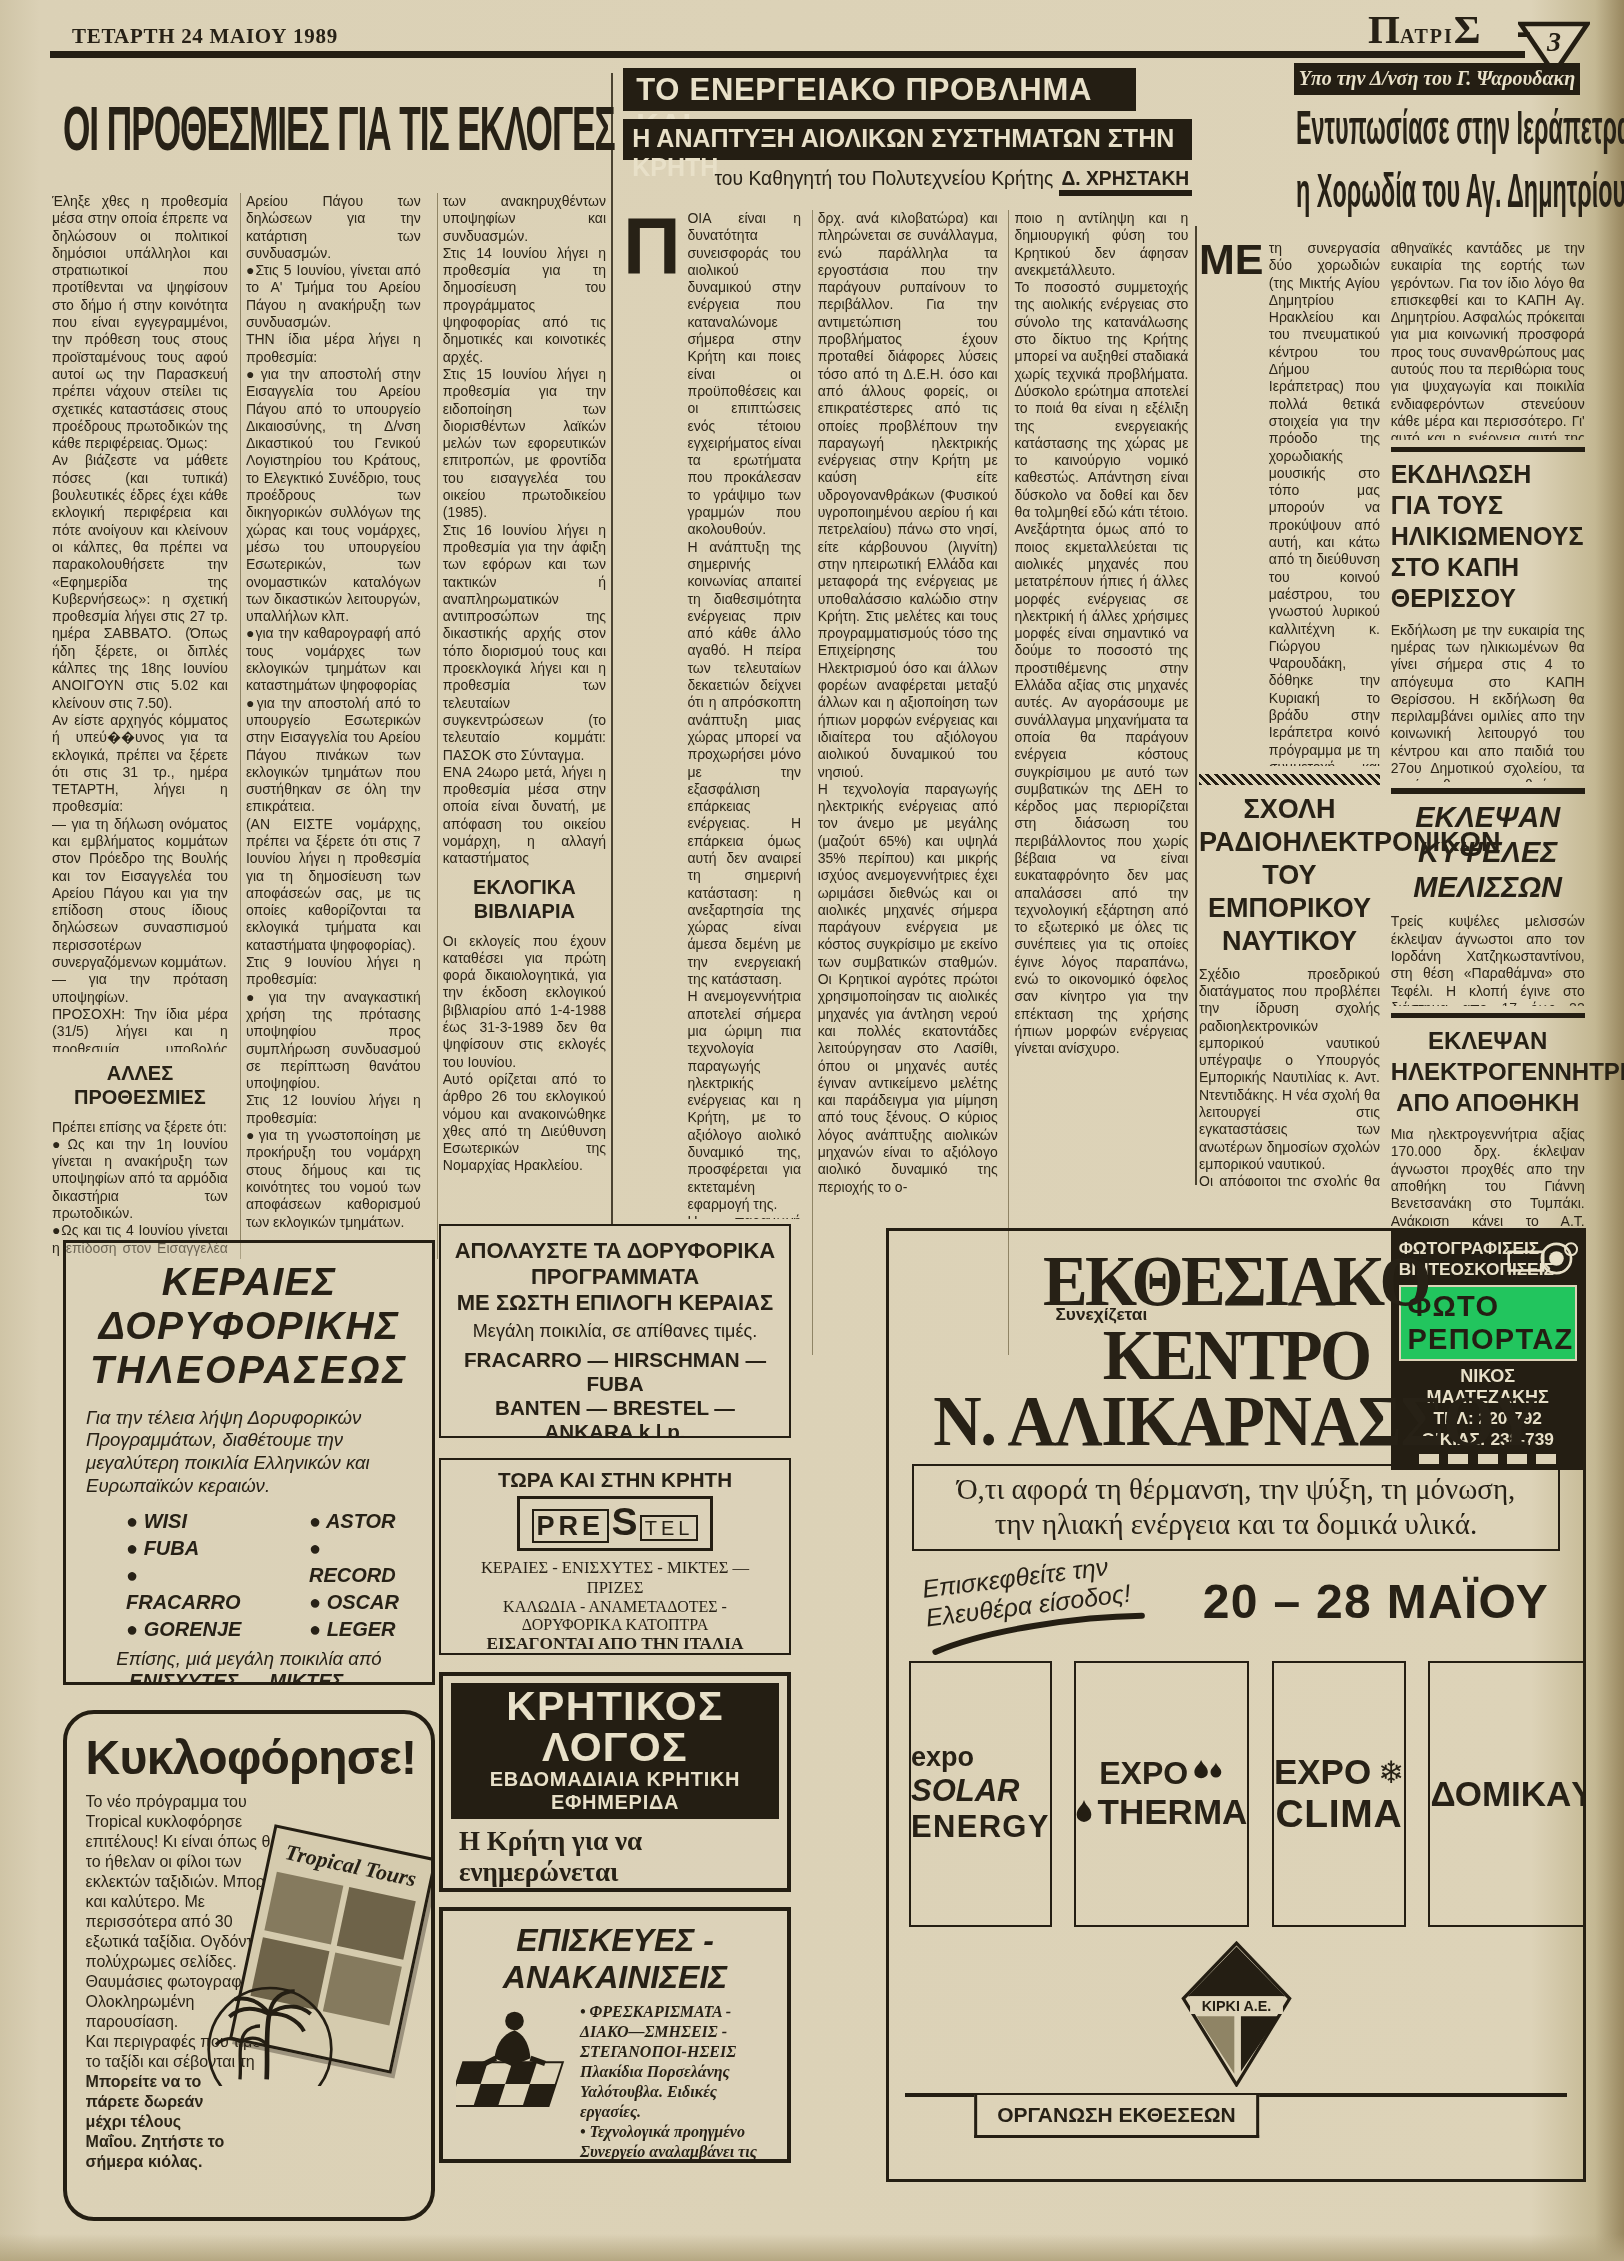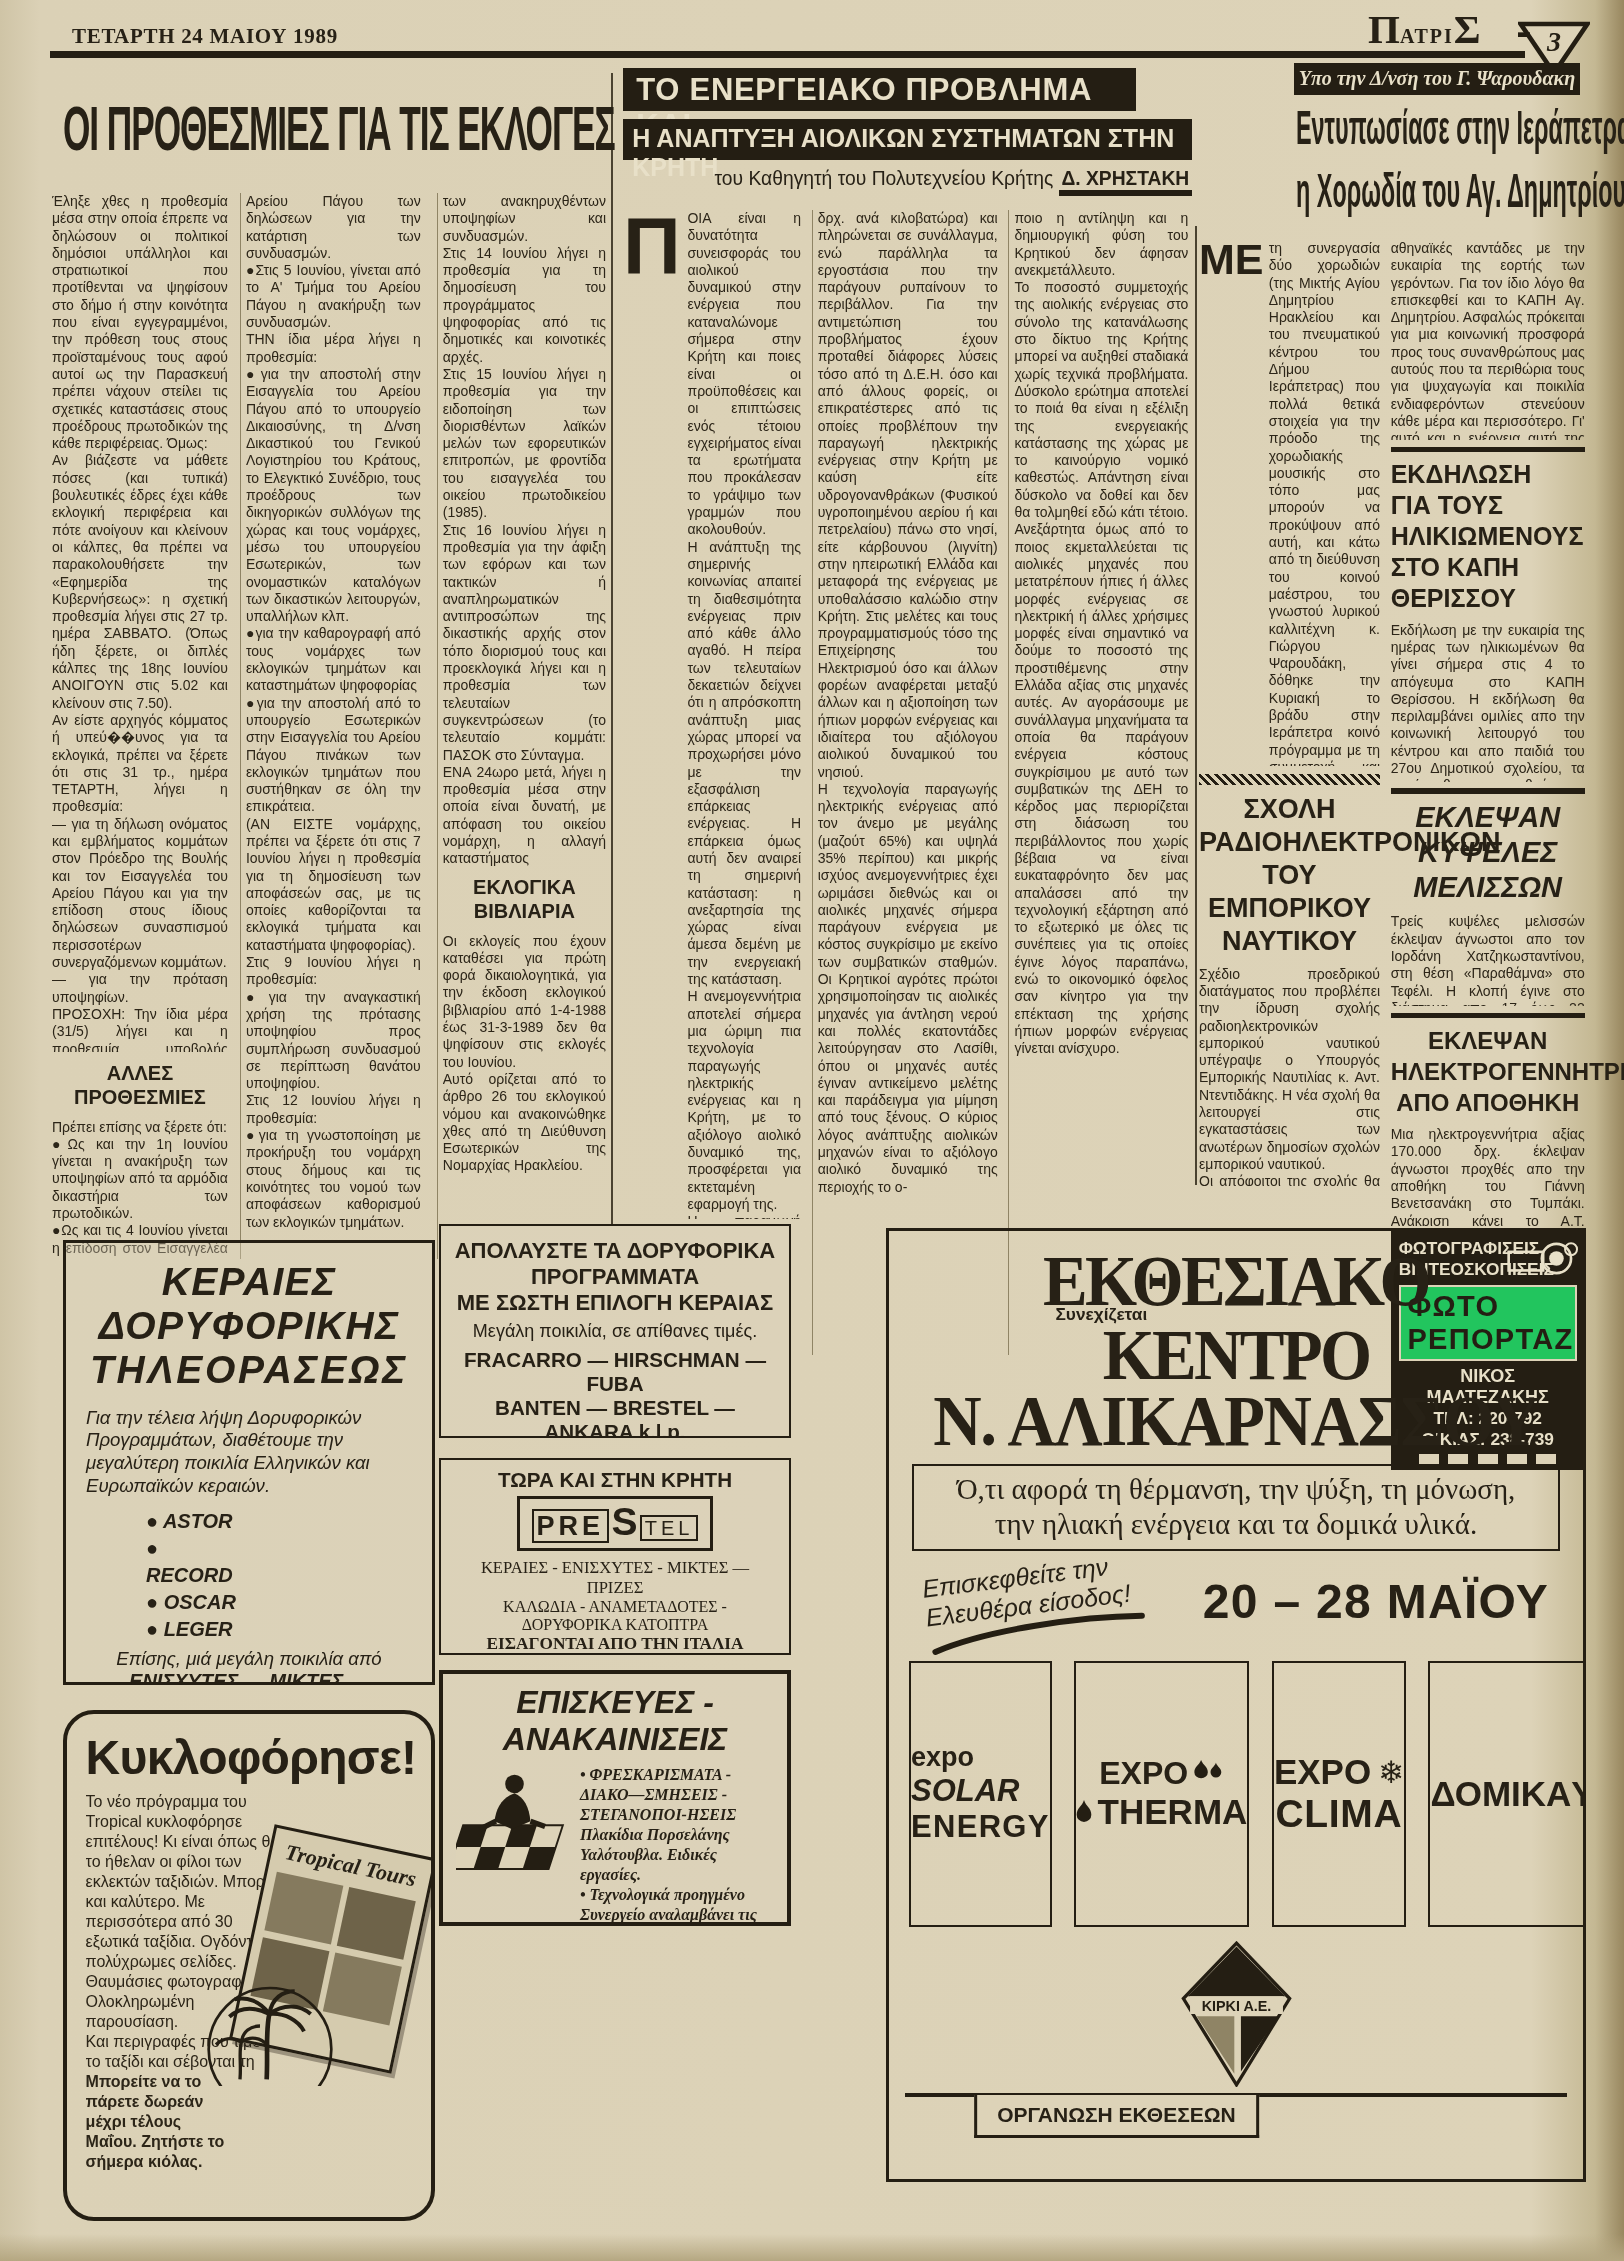--- a/index.html
+++ b/index.html
@@ -180,20 +180,26 @@
         </div>
       </div>
     </div>
   </div>
 
   <div class="adbox abs" style="left:63px;top:1240px;width:372px;height:445px;padding:17.3px 20px">
     <div class="ctr" style="font-weight:bold;font-style:italic;font-size:39px;letter-spacing:1.3px">ΚΕΡΑΙΕΣ ΔΟΡΥΦΟΡΙΚΗΣ</div>
     <div class="ctr" style="font-weight:bold;font-style:italic;font-size:39px;letter-spacing:2.7px">ΤΗΛΕΟΡΑΣΕΩΣ</div>
     <div style="font-style:italic;font-size:18.6px;line-height:22.6px;margin-top:14.6px">Για την τέλεια λήψη Δορυφορικών Προγραμμάτων, διαθέτουμε την μεγαλύτερη ποικιλία Ελληνικών και Ευρωπαϊκών κεραιών.</div>
     <div style="display:flex;margin-top:10.7px">
+      <ul style="list-style:none;width:50%;padding-left:40px;font-weight:bold;font-style:italic;font-size:20px;line-height:27px">
+        <li><span>● </span><span>WISI</span></li>
+        <li><span>● </span><span>FUBA</span></li>
+        <li><span>● </span><span>FRACARRO</span></li>
+        <li><span>● </span><span>GORENJE</span></li>
+      </ul>
       <ul style="list-style:none;width:50%;padding-left:60px;font-weight:bold;font-style:italic;font-size:20px;line-height:27px">
         <li><span>● </span><span>ASTOR</span></li>
         <li><span>● </span><span>RECORD</span></li>
         <li><span>● </span><span>OSCAR</span></li>
         <li><span>● </span><span>LEGER</span></li>
       </ul>
     </div>
     <div class="ctr" style="font-style:italic;font-size:18.6px;margin-top:5.3px">Επίσης, μιά μεγάλη ποικιλία από</div>
     <div class="ctr" style="font-weight:bold;font-style:italic;font-size:20px">ΕΝΙΣΧΥΤΕΣ — ΜΙΚΤΕΣ — ΔΙΑΧΩΡΙΣΤΕΣ</div>
 
@@ -243,20 +249,29 @@
           <span style="font-weight:bold;font-size:27px;letter-spacing:4px;border:2px solid #241e13;padding:0 2.7px">PRE</span><span style="font-weight:bold;font-size:39px;padding:0 2.7px">S</span><span style="font-weight:normal;font-size:20px;letter-spacing:4px;border:2px solid #241e13;padding:0 2.7px">TEL</span>
         </span>
       </div>
       <div class="ctr serif" style="font-size:16.6px;margin-top:6.7px">ΚΕΡΑΙΕΣ - ΕΝΙΣΧΥΤΕΣ - ΜΙΚΤΕΣ — ΠΡΙΖΕΣ</div>
       <div class="ctr serif" style="font-size:16px">ΚΑΛΩΔΙΑ - ΑΝΑΜΕΤΑΔΟΤΕΣ - ΔΟΡΥΦΟΡΙΚΑ ΚΑΤΟΠΤΡΑ</div>
       <div class="ctr serif" style="font-weight:bold;font-size:17.3px">ΕΙΣΑΓΟΝΤΑΙ ΑΠΟ ΤΗΝ ΙΤΑΛΙΑ</div>
       <div class="ctr serif" style="font-weight:bold;font-size:16px;line-height:19.3px">Το τηλεοπτικό υλικό που έλυσε τα προβλήματα των Ηλεκτρονικών στην Δορυφορική λήψη.</div>
 
     </div>
 
+    <div class="adbox" style="border-width:4px;height:220px;margin-top:17.3px;padding:0 0 6.7px">
+      <div class="ink ctr" style="margin:6.7px 8px 0;padding:2.7px 0 5.3px">
+        <div class="wh" style="font-weight:bold;font-size:41px;letter-spacing:1.3px;line-height:41px">ΚΡΗΤΙΚΟΣ ΛΟΓΟΣ</div>
+        <div class="wh" style="font-weight:bold;font-size:20px;letter-spacing:0.7px">ΕΒΔΟΜΑΔΙΑΙΑ ΚΡΗΤΙΚΗ ΕΦΗΜΕΡΙΔΑ</div>
+      </div>
+      <div class="serif" style="font-weight:bold;font-size:27px;margin:6.7px 16px 0">Η Κρήτη για να ενημερώνεται</div>
+      <div class="serif" style="font-weight:bold;font-size:27px;margin:0 16px">διαβάζει «Κρητικό Λόγο».</div>
+
+    </div>
 
     <div class="adbox" style="border-width:4px;height:256px;margin-top:14.6px;padding:10.7px 13.3px">
       <div class="ctr" style="font-weight:bold;font-style:italic;font-size:32px">ΕΠΙΣΚΕΥΕΣ - ΑΝΑΚΑΙΝΙΣΕΙΣ</div>
       <div style="display:flex;margin-top:6.7px">
         <svg width="113" height="107" viewBox="0 0 170 160">
           <g transform="skewX(-18)">
             <rect x="40" y="90" width="150" height="66" fill="#ddd3b8" stroke="#241e13" stroke-width="3"></rect>
             <rect x="40" y="90" width="37" height="33" fill="#241e13"></rect>
               <rect x="114" y="90" width="37" height="33" fill="#241e13"></rect>
             <rect x="77" y="123" width="37" height="33" fill="#241e13"></rect>

